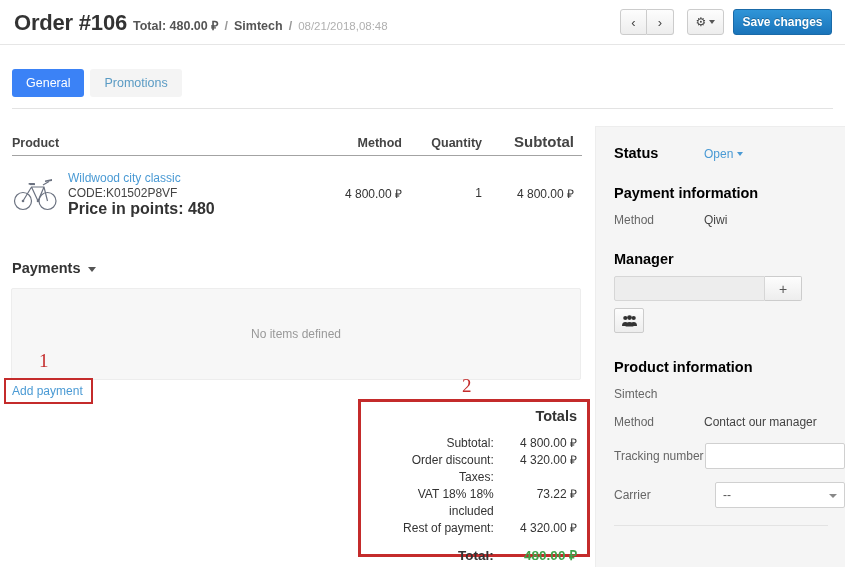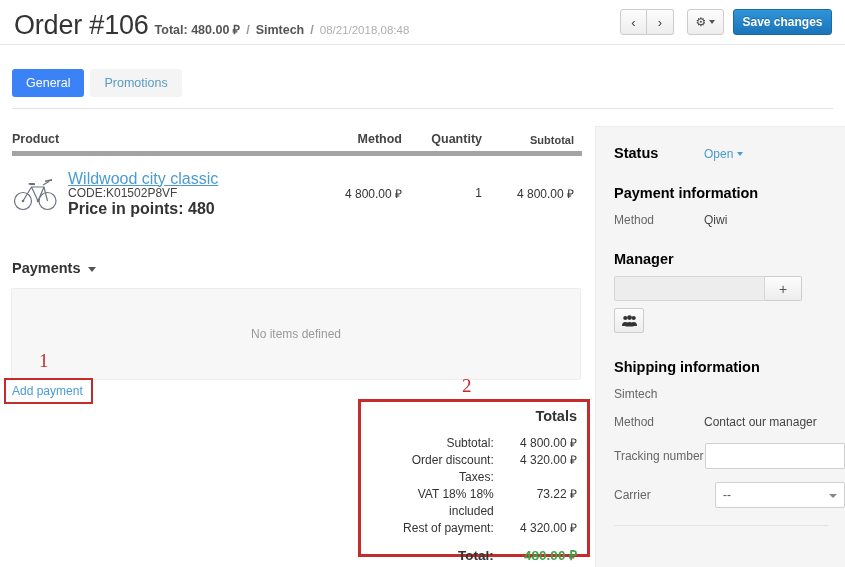--- a/index.html
+++ b/index.html
@@ -17,21 +17,21 @@
   
   #header {
     position: absolute; left:0; top:0; width:845px; height:45px;
     border-bottom: 1px solid #e6e6e6;
     background: #fff;
   }
   #title-wrap {
     position:absolute; left:14px; top:10px;
     display:flex; align-items:baseline; gap:6px; white-space:nowrap;
   }
-  #order-title { font-size:27px; font-weight:normal; color:#333; letter-spacing:-0.2px; }
+  #order-title { font-size:22px; font-weight:bold; color:#333; letter-spacing:-0.2px; }
   #order-total { font-size:12.5px; font-weight:bold; color:#555; }
   #sep1, #sep2 { font-size:12.5px; color:#999; font-weight:bold;}
   #company { font-size:12.5px; font-weight:bold; color:#555; }
   #order-date { font-size:11.5px; color:#b0b0b0; font-weight:normal; }
 
   .btn {
     font-family:"Liberation Sans", sans-serif;
     border:1px solid #ccc;
     background: linear-gradient(to bottom,#fdfdfd 0%,#ededed 100%);
     border-radius:3px;
@@ -56,33 +56,33 @@
   .tab {
     height:28px; padding:0 14px; border-radius:3px;
     display:flex; align-items:center; font-size:12.5px; cursor:pointer;
   }
   .tab.active { background:#3b82f6; color:#fff; }
   .tab.inactive { background:#f4f4f4; color:#5a9bc4; }
   #tabs-rule { position:absolute; left:12px; top:108px; width:821px; height:1px; background:#e3e3e3; }
 
   
   #products { position:absolute; left:12px; top:128px; width:570px; }
-  #prod-head { display:flex; align-items:flex-end; height:28px; border-bottom:5px solid #a3a3a3; padding-bottom:5px;}
+  #prod-head { display:flex; align-items:flex-end; height:28px; border-bottom:1px solid #a3a3a3; padding-bottom:5px;}
   #prod-head .c-prod { width:300px; font-size:12.5px; font-weight:bold; color:#444;}
   #prod-head .c-price { width:90px; text-align:right; font-size:12.5px; font-weight:bold; color:#444;}
   #prod-head .c-qty { width:80px; text-align:right; font-size:12.5px; font-weight:bold; color:#444;}
-  #prod-head .c-sub { width:92px; text-align:right; font-size:11px; font-weight:bold; color:#444;}
+  #prod-head .c-sub { width:92px; text-align:right; font-size:15px; font-weight:bold; color:#444;}
 
   #prod-row { display:flex; align-items:center; padding-top:9px; height:65px; }
   #prod-row .c-prod { width:300px; display:flex; align-items:flex-start; gap:9px;}
   #prod-row .c-price { width:90px; text-align:right; font-size:12px; color:#333;}
   #prod-row .c-qty { width:80px; text-align:right; font-size:12px; color:#333;}
   #prod-row .c-sub { width:92px; text-align:right; font-size:12px; color:#333;}
   #thumb { width:47px; height:38px; flex:0 0 auto; margin-top:4px;}
-  .prod-name { color:#4a9ad4; font-size:16px; display:block; line-height:15px; cursor:pointer;text-decoration:underline;}
+  .prod-name { color:#4a9ad4; font-size:12px; display:block; line-height:15px; cursor:pointer;}
   .prod-code { color:#444; font-size:12px; display:block; line-height:15px;}
   .prod-points { color:#333; font-size:16px; font-weight:bold; display:block; line-height:15px;}
 
   
   #payments-head { position:absolute; left:12px; top:260px; display:flex; align-items:center; gap:7px;}
   #payments-title { font-size:14.5px; font-weight:bold; color:#333;}
   #payments-caret { border-left:4px solid transparent; border-right:4px solid transparent; border-top:5px solid #555; margin-top:3px; cursor:pointer;}
   #payments-box {
     position:absolute; left:11px; top:288px; width:570px; height:92px;
     background:#f7f7f7; border:1px solid #ededed; border-radius:2px;
@@ -303,21 +303,21 @@
         <circle cx="3.3" cy="3" r="2.1"></circle>
         <circle cx="11.7" cy="3" r="2.1"></circle>
         <circle cx="7.5" cy="2.6" r="2.4"></circle>
         <path d="M0 11 q0 -4 3.3 -4 q3.3 0 3.3 4 Z"></path>
         <path d="M8.4 11 q0 -4 3.3 -4 q3.3 0 3.3 4 Z"></path>
         <path d="M3.6 11.6 q0 -4.6 3.9 -4.6 q3.9 0 3.9 4.6 Z"></path>
       </g>
     </svg>
   </div>
 
-  <div class="sb-h" id="ship-h">Shipping information</div>
+  <div class="sb-h" id="ship-h">Product information</div>
   <div class="sb-label" id="ship-company">Simtech</div>
   <div id="ship-method-row">
     <span class="sb-label">Method</span>
     <span class="sb-val">Contact our manager</span>
   </div>
 
   <div id="track-row">
     <span class="sb-label">Tracking number</span>
     <input id="track-input" type="text" value="" style="">
   </div>

